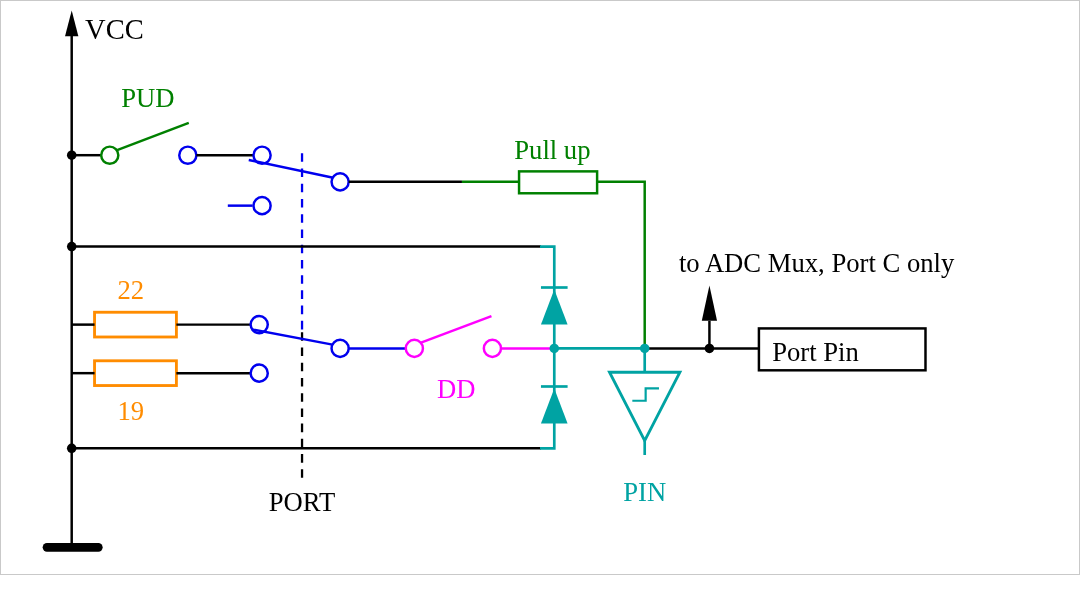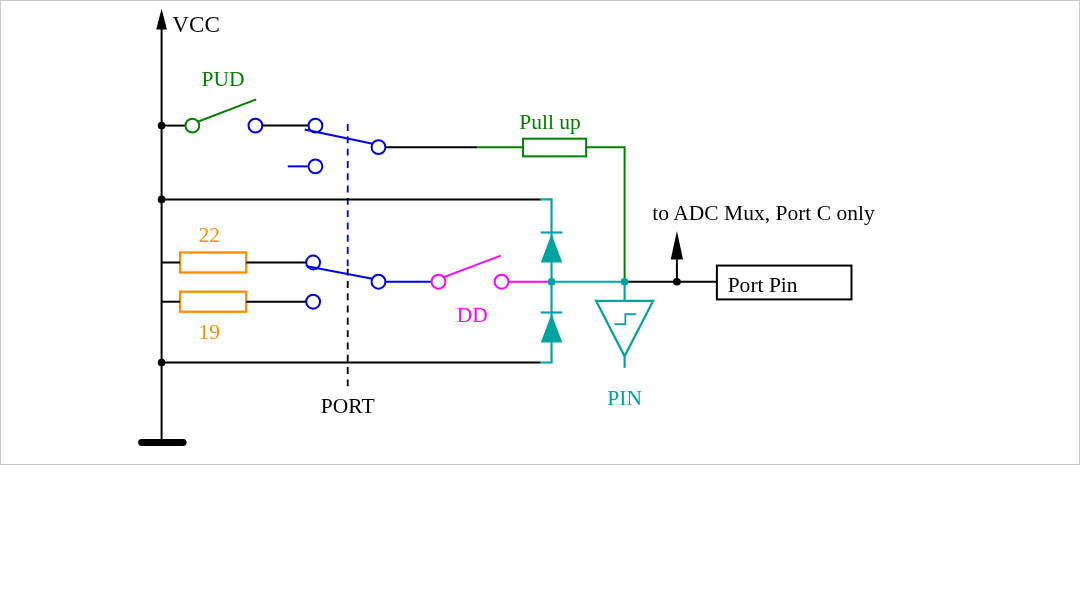--- a/index.html
+++ b/index.html
@@ -1,21 +1,21 @@
 <!DOCTYPE html>
 <html style="--black: #000000; --green: #008000; --blue: #0000ee; --orange: #ff8c00; --magenta: #ff00ff; --teal: #00a3a3; --background: #ffffff; --border: #c9c9c9;"><head>
 <meta charset="utf-8">
 <style>
   :root{
     --black:#000000; --green:#008000; --blue:#0000ee; --orange:#ff8c00;
     --magenta:#ff00ff; --teal:#00a3a3; --background:#ffffff; --border:#c9c9c9;
   }
   *{margin:0;padding:0;box-sizing:border-box;}
   body{background:#fff;font-family:"Liberation Serif",serif;}
-  .stage{position:relative;width:1080px;height:465px;background:var(--background);
+  .stage{position:relative;width:1080px;height:575px;background:var(--background);
          border:1px solid var(--border);overflow:hidden;}
   svg{display:block;width:100%;height:100%;}
 
   .w-black{stroke:var(--black);stroke-width:2.6;fill:none;}
   .w-green{stroke:var(--green);stroke-width:2.6;fill:none;}
   .w-blue{stroke:var(--blue);stroke-width:2.6;fill:none;}
   .w-magenta{stroke:var(--magenta);stroke-width:2.6;fill:none;}
   .w-teal{stroke:var(--teal);stroke-width:2.8;fill:none;}
 
   .c-green{stroke:var(--green);fill:#fff;stroke-width:2.6;}

